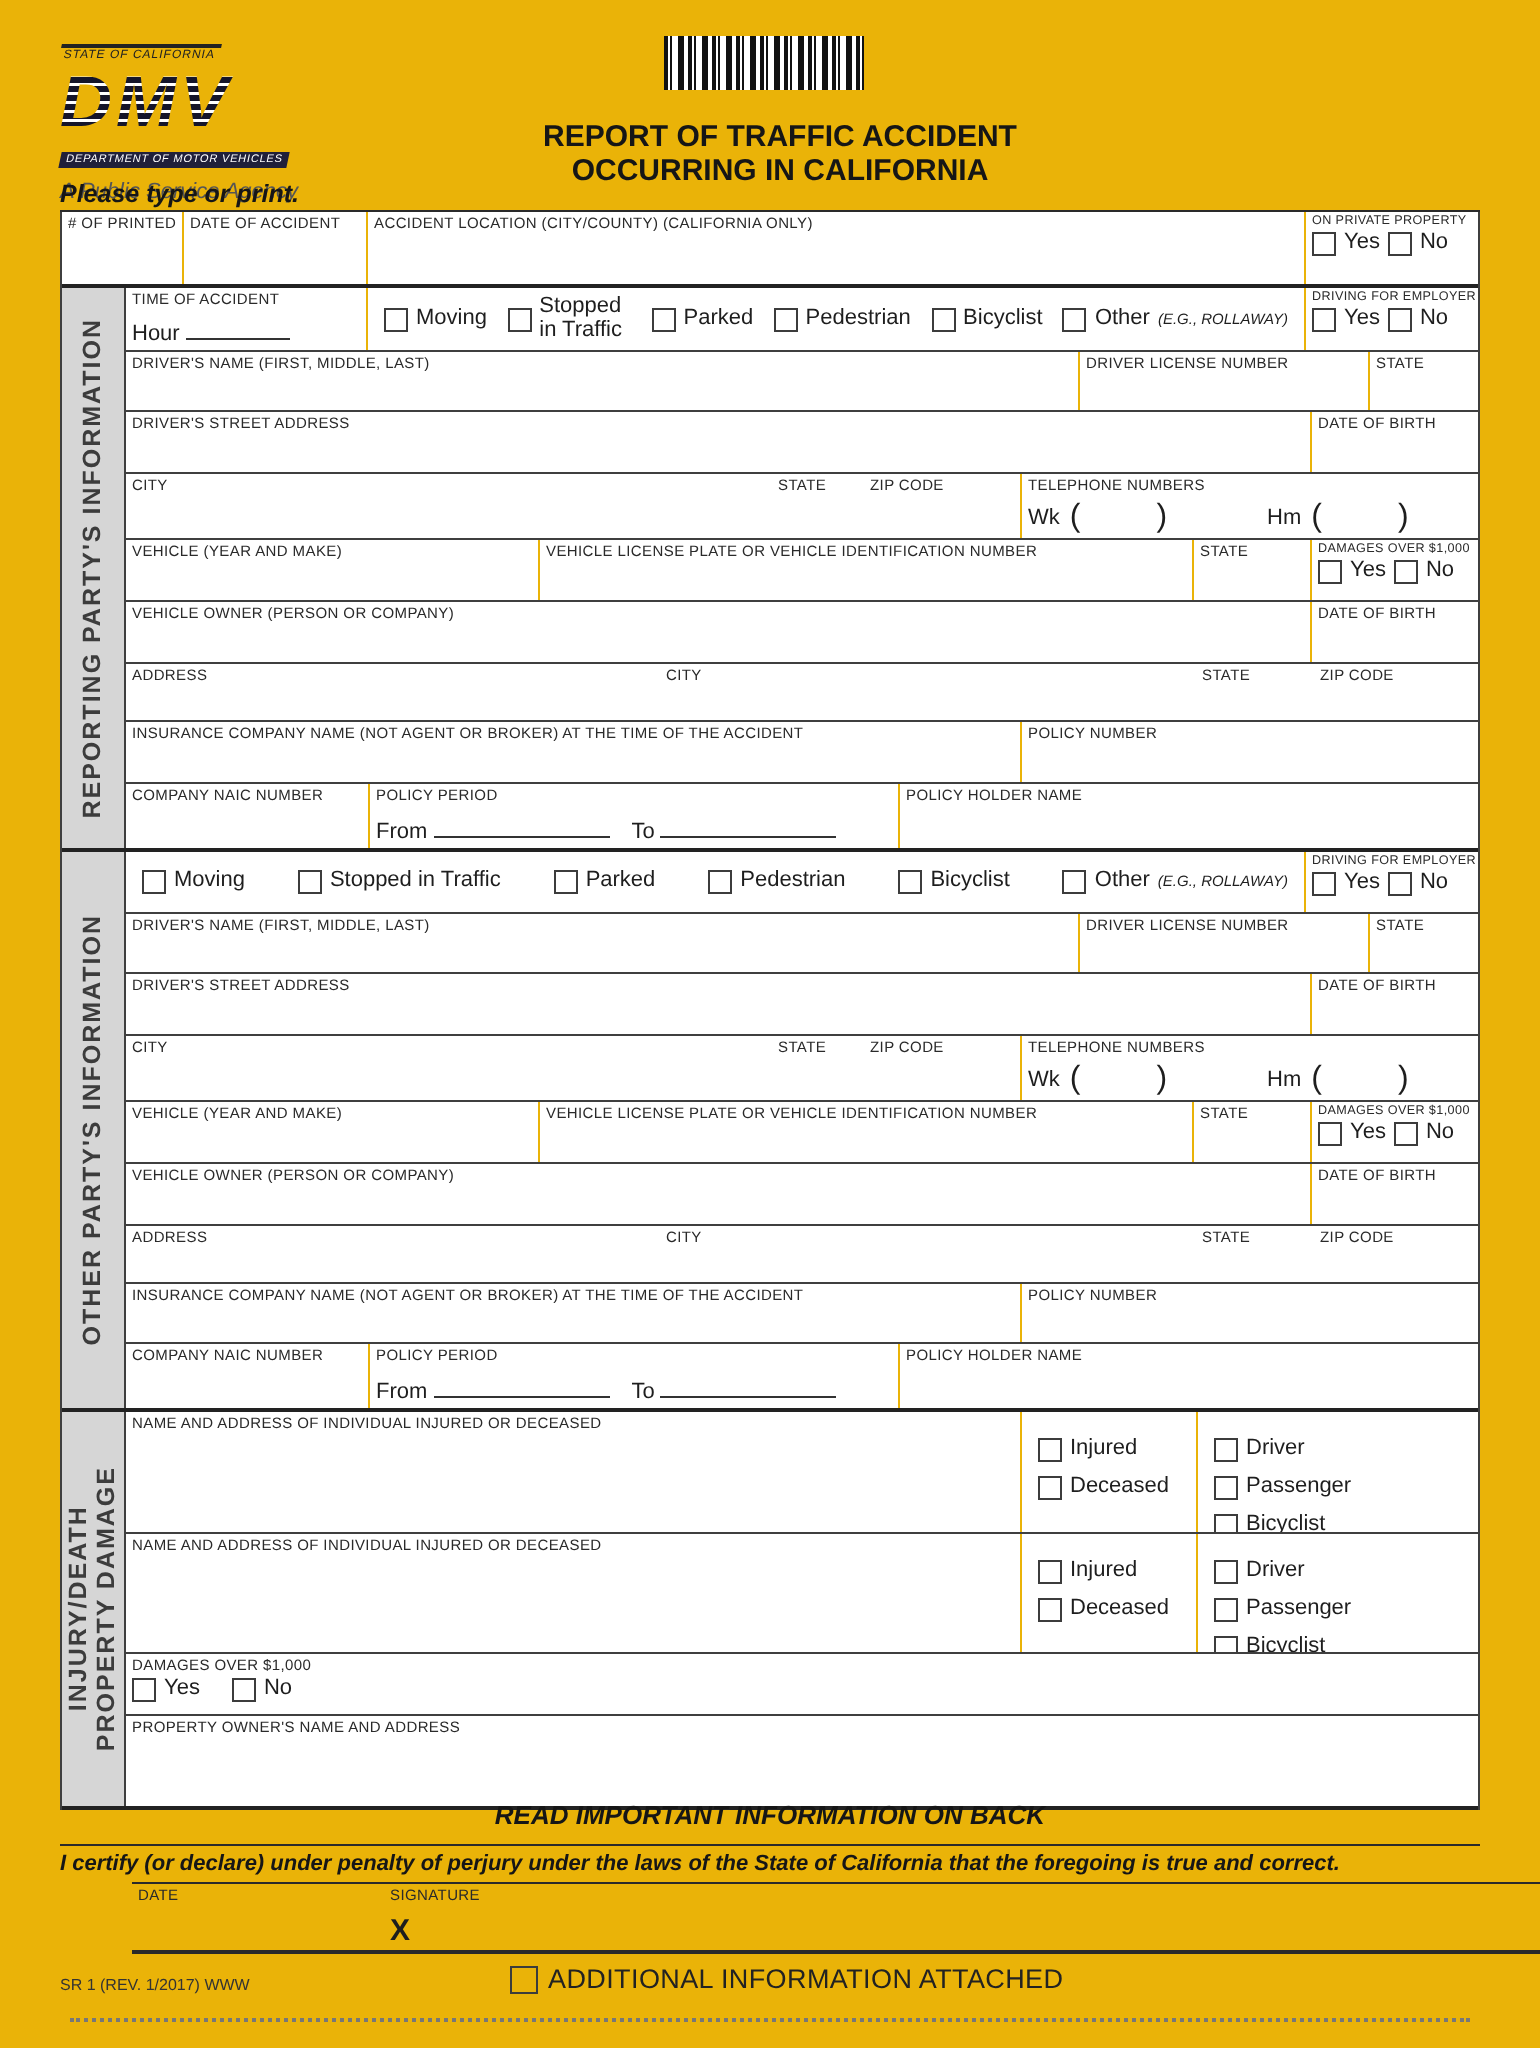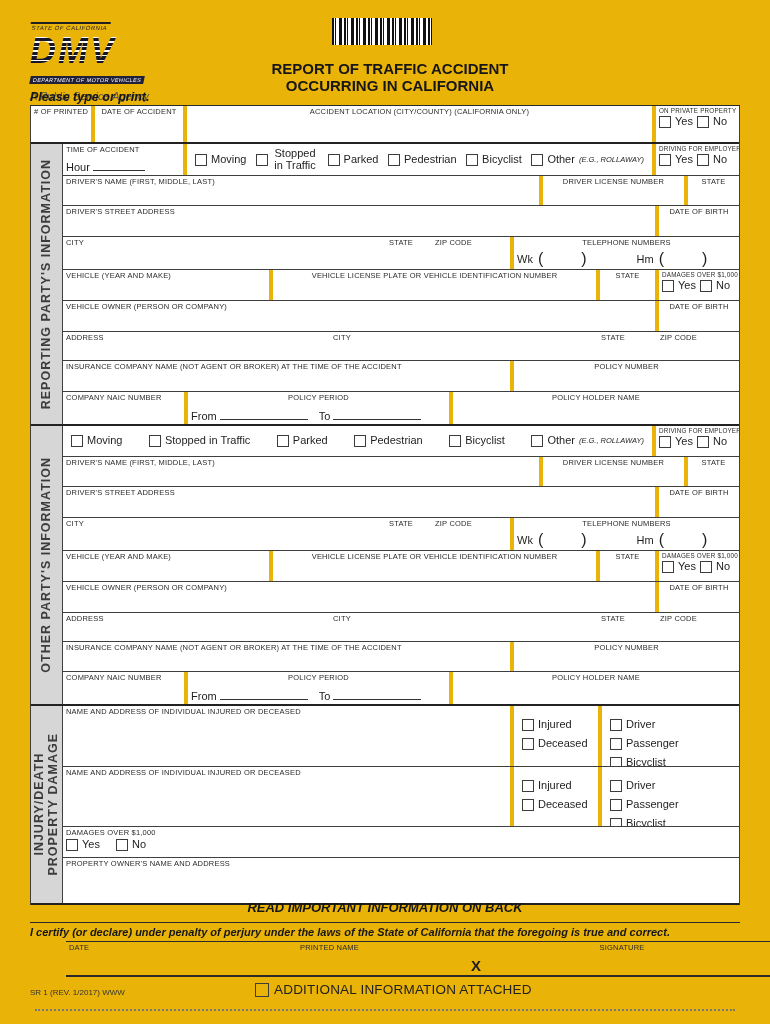--- a/index.html
+++ b/index.html
@@ -18,21 +18,21 @@
   .barcode { position:absolute; left:332px; top:18px; width:100px; height:27px;
              background:repeating-linear-gradient(90deg,#111 0 2px,#fff 2px 3px,#111 3px 4px,#fff 4px 7px,#111 7px 10px,#fff 10px 12px); }
   .title { position:absolute; left:240px; top:60px; width:300px; text-align:center; font-size:15px; font-weight:bold; line-height:1.15; color:#161616; }
   .type-print { position:absolute; left:30px; top:90px; font-size:12.5px; font-weight:bold; font-style:italic; color:#161616; }
   .head-rule { position:absolute; left:30px; top:105px; width:710px; border-top:2.5px solid #2a2a2a; }
 
   
   .form { position:absolute; left:30px; top:106px; width:710px; border-left:1px solid #3f3f3f; border-right:1px solid #3f3f3f; }
   .row { display:flex; position:relative; border-top:1px solid #3f3f3f; background:#fff; }
   .cell { position:relative; padding:1px 3px; overflow:hidden; }
-  .vline { border-left:4px solid #eab308;text-align:center; }
+  .vline { border-left:1px solid #eab308; }
   .lbl { display:block; font-size:7.5px; letter-spacing:.2px; color:#2a2a2a; white-space:nowrap; }
   .lbl-sm { font-size:6.3px; }
   .grow { flex:1 1 auto; }
 
   .section { display:flex; border-top:2px solid #222; }
   .spine { width:32px; background:#d6d6d6; border-right:1px solid #3f3f3f; display:flex; align-items:center; justify-content:center; }
   .spine-txt { writing-mode:vertical-rl; transform:rotate(180deg); font-size:12.5px; font-weight:bold; letter-spacing:1px; color:#3c3c3c; white-space:nowrap; text-align:center; line-height:1.1; }
   .sec-rows { flex:1 1 auto; display:flex; flex-direction:column; }
   .sec-rows .row:first-child { border-top:none; }
 
@@ -540,23 +540,20 @@
   </div>
 
   <div class="readback">READ IMPORTANT INFORMATION ON BACK</div>
   <div class="rb-rule"></div>
   <div class="certify">I certify (or declare) under penalty of perjury under the laws of the State of California that the foregoing is true and correct.</div>
 
   <div class="sig-table">
     <div class="cell" style="width:125px;">
         <span class="lbl">DATE</span>
       </div>
-    <div class="cell vline" style="width:273px;">
-        <span class="lbl">PRINTED NAME</span>
-      </div>
     <div class="cell vline grow">
       <span class="lbl">SIGNATURE</span>
       <span class="sig-x">X</span>
     </div>
   </div>
 
   <div class="footer-row">
     <span class="form-num">SR 1 (REV. 1/2017) WWW</span>
     <div class="addl">
       <span class="addl-cb"></span>

